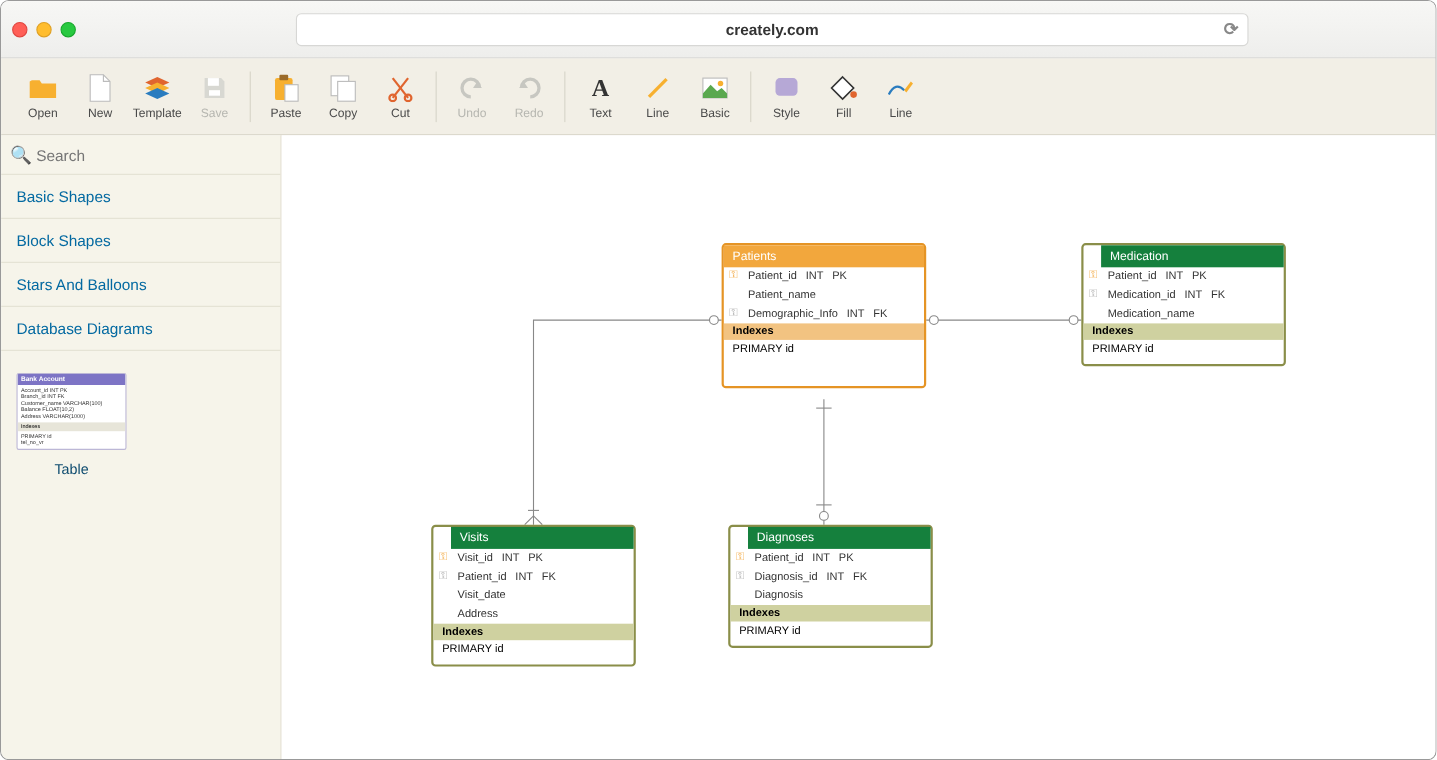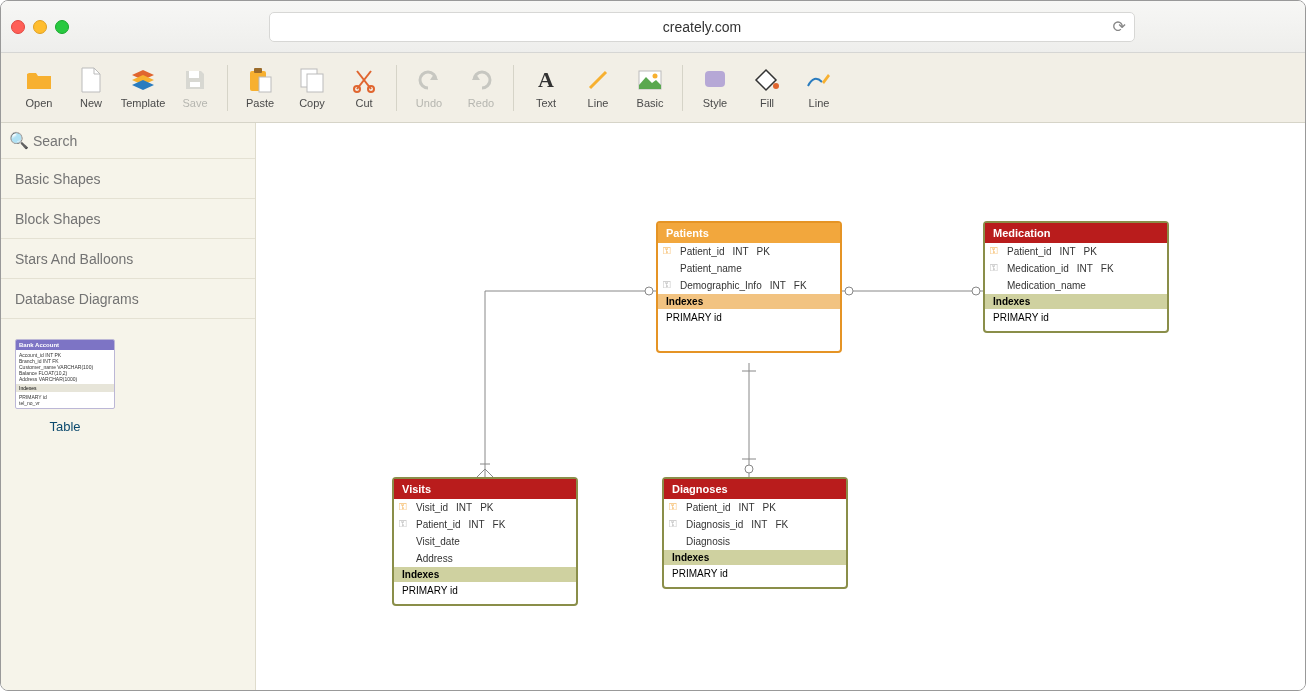--- a/index.html
+++ b/index.html
@@ -1,20 +1,20 @@
 <!DOCTYPE html>
 <html><head>
 <meta charset="utf-8">
 <style>
 * { box-sizing: border-box; margin: 0; padding: 0; }
 body { font-family: "Helvetica Neue", Arial, sans-serif; background: #fff; width: 1306px; height: 691px; overflow: hidden; }
 
 
 .window { width: 1306px; height: 691px; border: 1px solid #999; border-radius: 8px; display: flex; flex-direction: column; overflow: hidden; background:#fff; }
-.titlebar { height: 52px; background: linear-gradient(#f7f7f5,#eeeeec); display: flex; align-items: center; padding: 0 10px; border-bottom:1px solid #d6d6d4; position: relative; }
+.titlebar { height: 52px; background: linear-gradient(#f7f7f5,#eeeeec); display: flex; align-items: center; padding: 0 10px; border-bottom:1px solid #d6d6d4; position: relative; font-weight: bold; }
 .traffic { display: flex; gap: 8px; }
 .dot { width: 14px; height: 14px; border-radius: 50%; }
 .dot.red { background:#ff5f57; border:1px solid #e04640; }
 .dot.yellow { background:#ffbd2e; border:1px solid #dfa023; }
 .dot.green { background:#28c940; border:1px solid #17a82c; }
 .urlbar { flex:1; margin: 0 160px 0 200px; height: 30px; background:#fff; border:1px solid #d7d7d5; border-radius:5px; display:flex; align-items:center; justify-content:center; font-size:14px; color:#333; position: relative; }
 .urlbar .reload { position:absolute; right:8px; top:4px; color:#888; font-size:16px; }
 
 
 .toolbar { height: 70px; background: #f2efe6; display:flex; align-items:center; padding: 0 12px; gap: 0; border-bottom:1px solid #d6d4c8; }
@@ -22,37 +22,37 @@
 .tool.disabled { color:#b6b6b0;text-align:right; }
 .tool .ic { width:26px; height:26px; display:flex; align-items:center; justify-content:center; margin-bottom:4px; }
 .sep { width:1px; height:46px; background:#d6d4c8; margin: 0 6px; }
 
 
 .main { flex:1; display:flex; min-height:0; }
 .sidebar { width: 255px; background:#f6f4ea; border-right:1px solid #dfdccd; display:flex; flex-direction:column; }
 .searchrow { display:flex; align-items:center; height:36px; border-bottom:1px solid #e4e1d3; padding:0 8px; }
 .searchrow .mag { color:#b3b0a1; font-size:16px; margin-right:4px; }
 .searchrow input { border:none; background:transparent; outline:none; font-size:14px; color:#c2410c; flex:1; }
-.cat { height:40px; display:flex; align-items:center; padding:0 14px; font-size:14px; color:#737373; border-bottom:1px solid #e4e1d3; cursor:pointer; }
+.cat { height:40px; display:flex; align-items:center; padding:0 14px; font-size:14px; color:#0369a1; border-bottom:1px solid #e4e1d3; cursor:pointer; }
 .thumbarea { padding:20px 14px; }
 .thumbbox { width:100px; }
 .thumb { width:100px; height:70px; border:1px solid #bcb7d6; border-radius:2px; background:#fff; overflow:hidden; font-size:5px; line-height:6px; }
 .thumb .th { background:#7d74c5; color:#fff; font-weight:bold; padding:2px 3px; font-size:6px; }
 .thumb .tb { padding:2px 3px; color:#333; }
 .thumb .ti { background:#e7e5d9; padding:1px 3px; font-size:5px; }
 .thumblabel { text-align:center; font-size:13px; color:#0c4a6e; margin-top:10px; }
 
 .canvas { flex:1; background:#fff; position:relative; overflow:hidden; }
 
 
 .dbtable { position:absolute; width:186px; border:2px solid; border-radius:4px; background:#fff; font-size:11px; }
 .dbtable.olive { border-color:#8a8e49; }
 .dbtable.orange { border-color:#e59425; }
-.dbtable .hdr { color:#fff; font-weight:bold; padding:4px 8px; font-size:11px; }
-.dbtable.olive .hdr { background:#b91c1c; }
+.dbtable .hdr { color:#fff; font-weight:normal; padding:4px 8px; font-size:11px; }
+.dbtable.olive .hdr { background:#15803d;margin-left:16px; }
 .dbtable.orange .hdr { background:#f2a73d; }
 .dbtable .row { padding:3px 8px 3px 22px; position:relative; font-size:10px; color:#333; }
 .dbtable .row .key { position:absolute; left:5px; top:2px; font-size:10px; }
 .dbtable .row .key.pk { color:#f2a73d; }
 .dbtable .row .key.fk { color:#aaa; }
 .dbtable .idxhdr { background:#cfd1a0; padding:2px 8px; font-weight:bold; font-size:10px; }
 .dbtable.orange .idxhdr { background:#f2c381; }
 .dbtable .idxrow { padding:3px 8px 8px 8px; font-size:10px; }
 .dbtable .sp { display:inline-block; margin-left:8px; }
 

